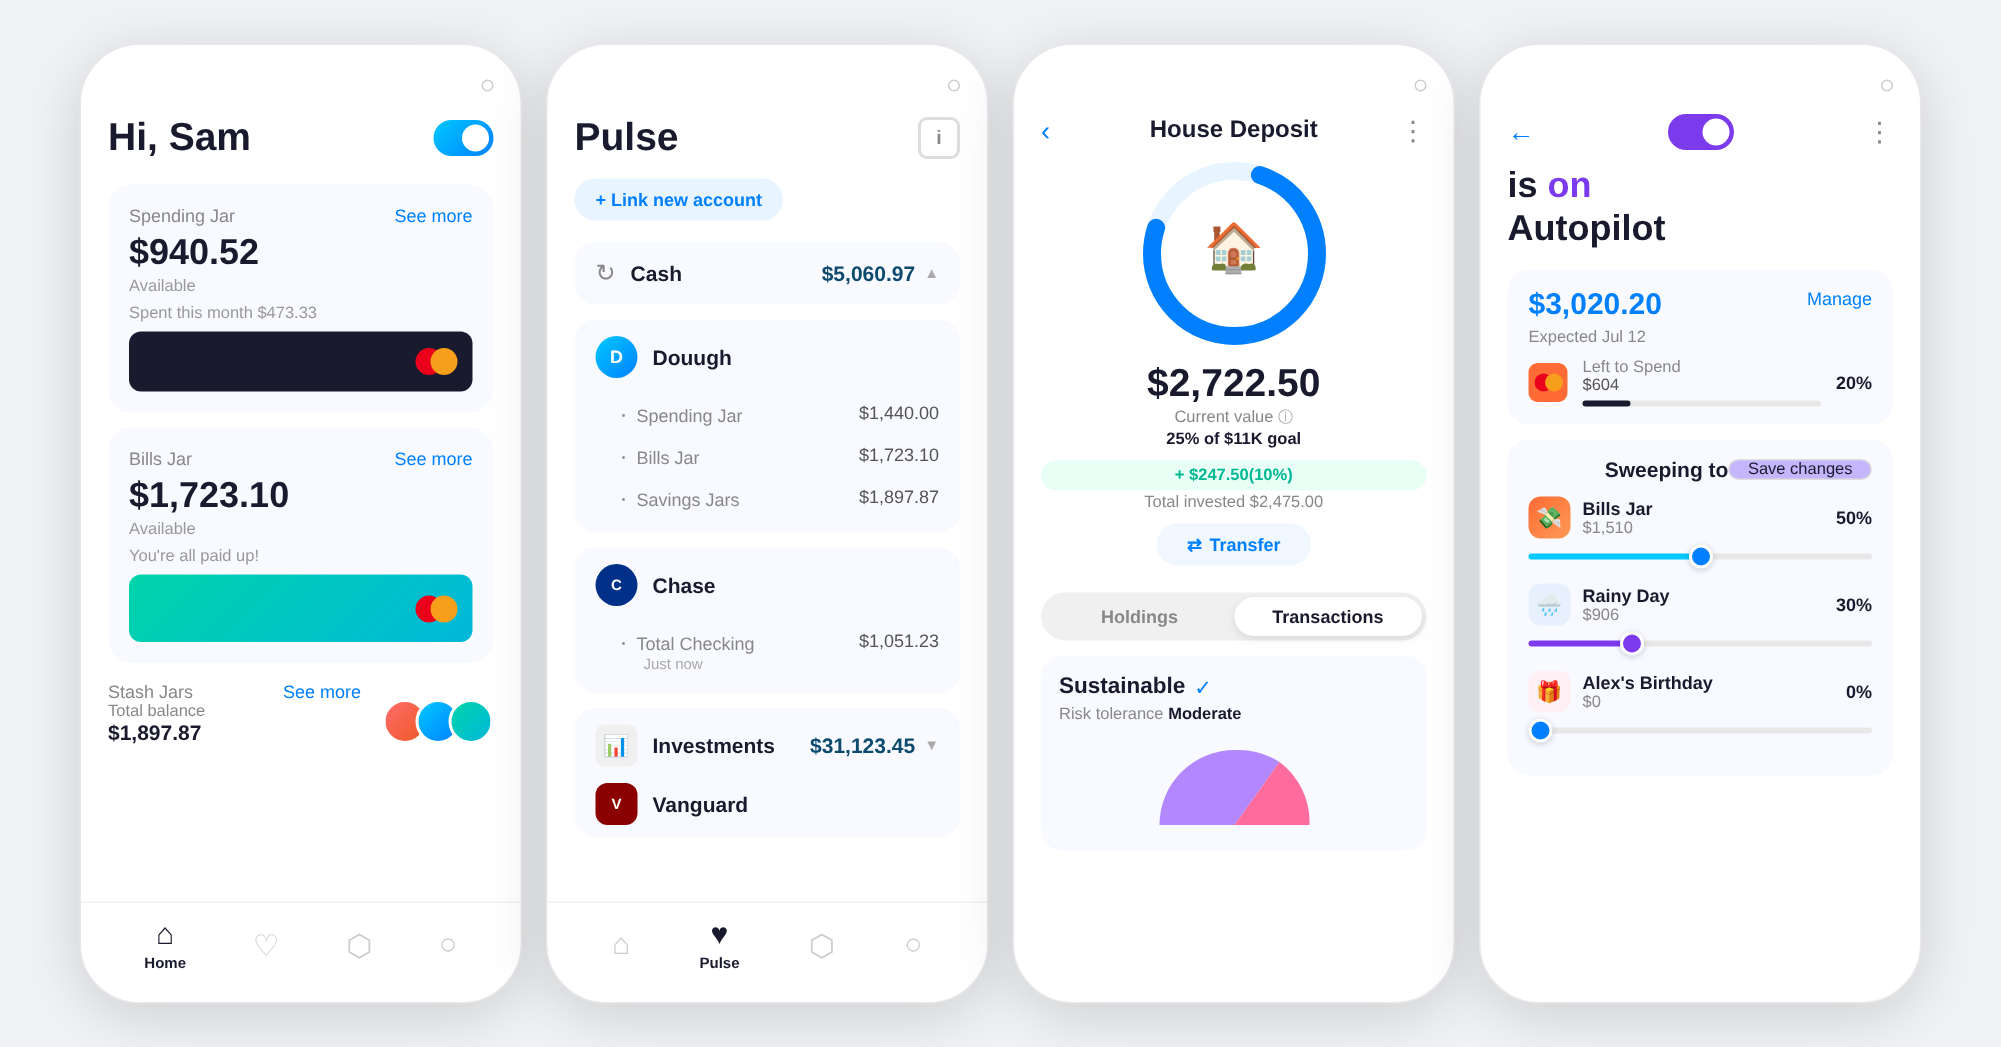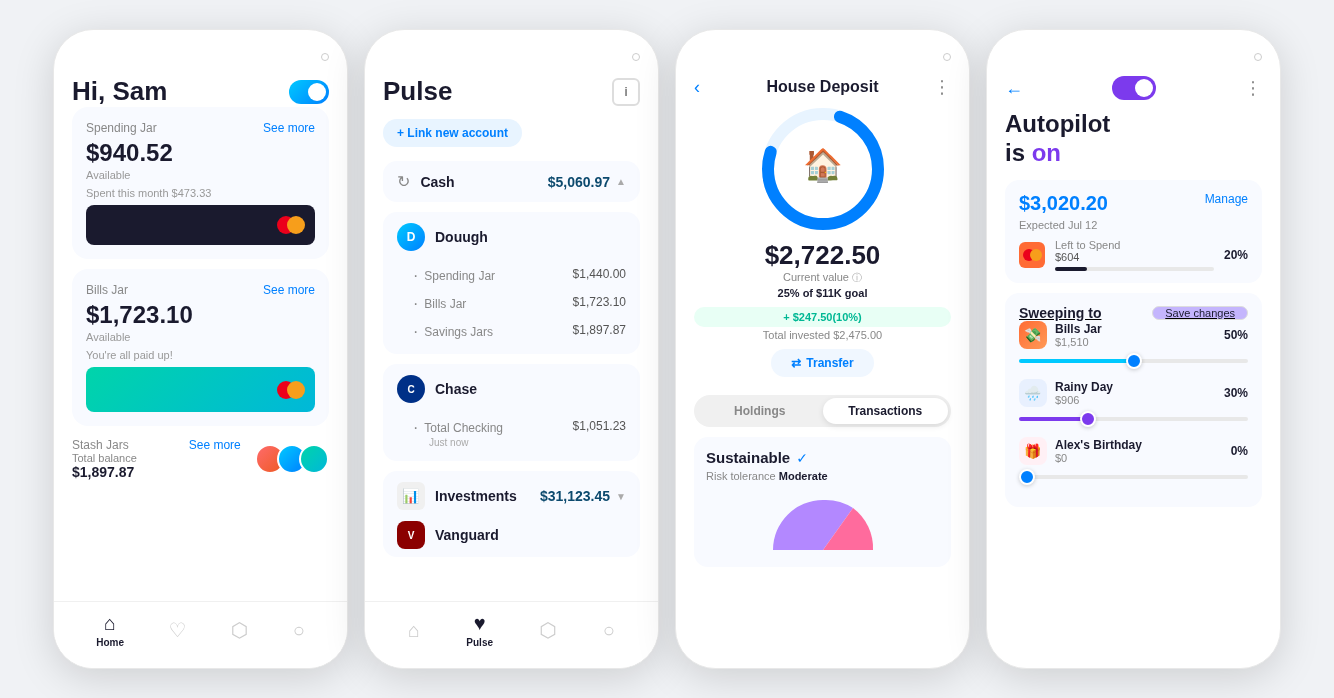--- a/index.html
+++ b/index.html
@@ -43,20 +43,21 @@
       width: 8px; height: 8px;
       border-radius: 50%;
       border: 1.5px solid #ccc;
     }
 
     
     .greeting {
       display: flex;
       justify-content: space-between;
       align-items: center;
+      margin-bottom: 16px;
     }
     .greeting-text {
       font-size: 26px;
       font-weight: 700;
       color: #1a1a2e;
     }
     .toggle-icon {
       width: 40px; height: 24px;
       background: linear-gradient(135deg, #00c9ff, #0080ff);
       border-radius: 12px;
@@ -133,21 +134,21 @@
       border-radius: 8px;
       position: relative;
       display: flex;
       align-items: center;
       justify-content: flex-end;
       padding-right: 10px;
     }
     .stash-section {
       display: flex;
       justify-content: space-between;
-      align-items: center;
+      align-items: flex-end;
       margin-top: 12px;
     }
     .stash-label { font-size: 12px; color: #888; }
     .stash-amount { font-size: 14px; font-weight: 700; color: #1a1a2e; }
     .stash-circles {
       display: flex;
       gap: -5px;
     }
     .stash-circle {
       width: 30px; height: 30px;
@@ -419,23 +420,23 @@
       background: #1a1a2e;
       border-radius: 2px;
     }
     .sweeping-section {
       background: #f8faff;
       border-radius: 14px;
       padding: 12px 14px;
     }
     .sweeping-header {
       display: flex;
-      justify-content: space-between;
-      align-items: center;
-      text-decoration: underline;
+      justify-content: flex-end;
+      align-items: center;
+      margin-bottom: 10px;
     }
     .sweeping-title { font-size: 14px; font-weight: 700; color: #1a1a2e; }
     .save-changes-btn {
       background: #c4b5fd;
       border: 1px solid #ddd;
       border-radius: 16px;
       padding: 0 12px;
       font-size: 11px;
       color: #1a1a2e;
       cursor: pointer;
@@ -778,25 +779,25 @@
         <div class="status-dot"></div>
       </div>
       <div class="autopilot-header">
         <span class="back-arrow">←</span>
         <div class="toggle-on"></div>
         <span class="more-dots">⋮</span>
       </div>
 
       <div style="margin-bottom:12px;">
         <div class="autopilot-title">
-          <span>Autopilot</span>
-        </div>
-        <div class="autopilot-title">
           <span>is</span>
           <span class="is-on">on</span>
+        </div>
+        <div class="autopilot-title">
+          <span>Autopilot</span>
         </div>
       </div>
 
       <div class="expected-card">
         <div class="expected-top">
           <span class="expected-amount">$3,020.20</span>
           <span class="manage-link">Manage</span>
         </div>
         <div class="expected-date">Expected Jul 12</div>
 

